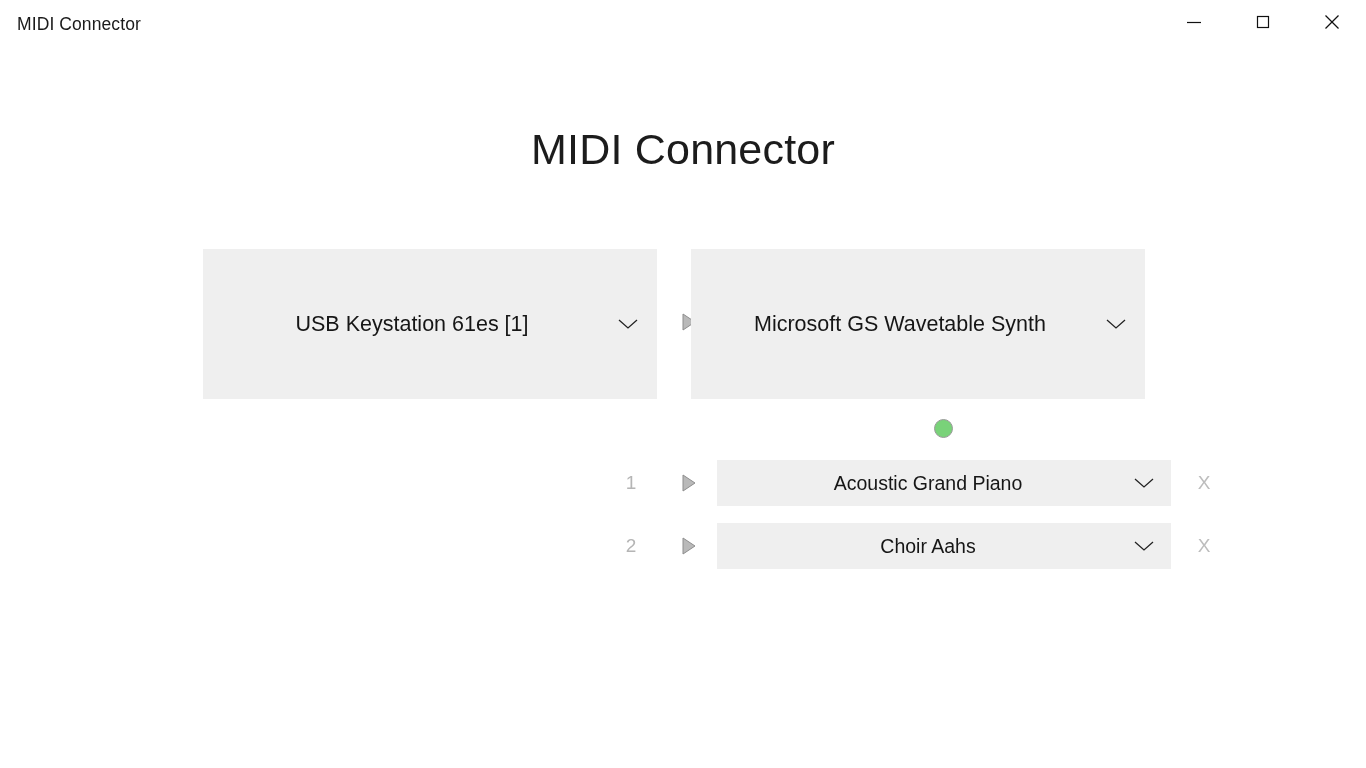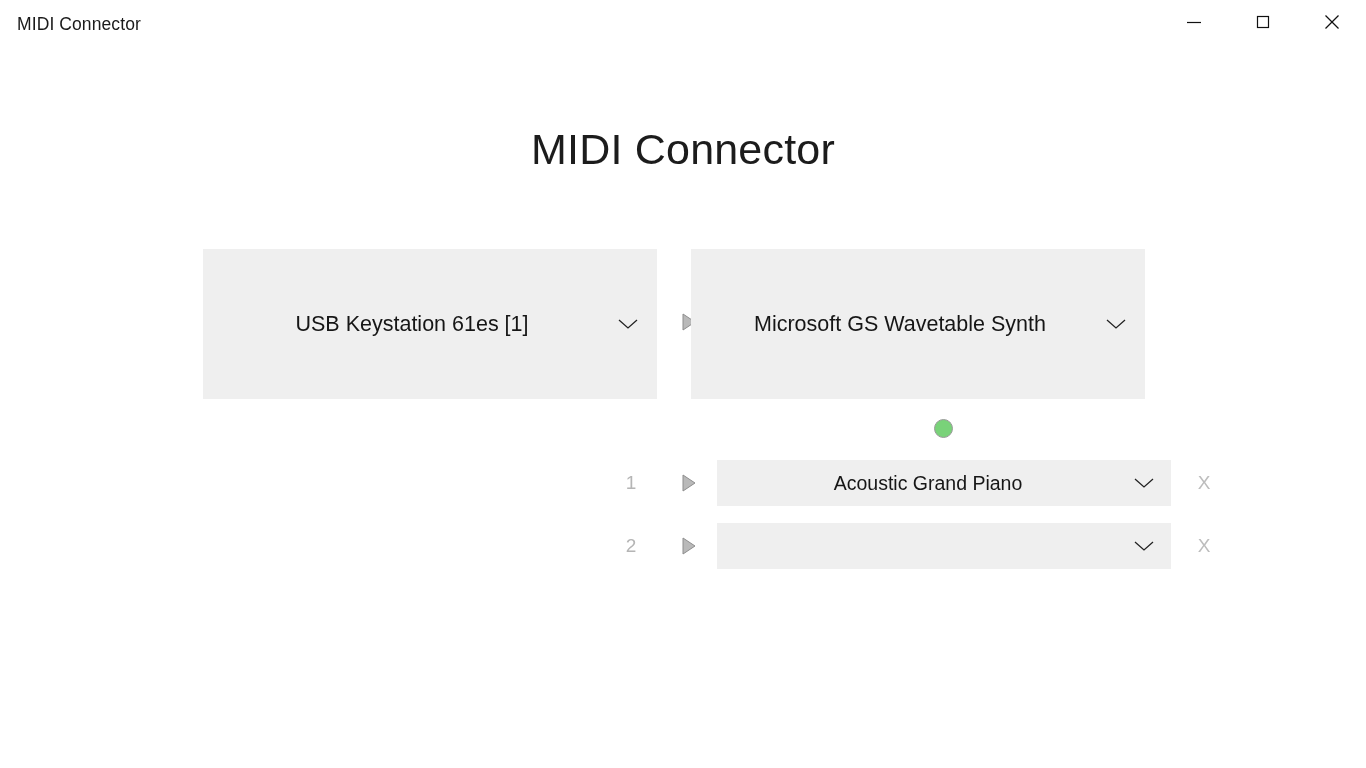--- a/index.html
+++ b/index.html
@@ -318,20 +318,21 @@
     </div>
 
     <div class="channel-row">
       <span class="ch-number">2</span>
       <span class="ch-arrow">
         <svg width="18" height="20" viewBox="0 0 18 20">
           <polygon points="3,2 15,10 3,18" fill="#b9b9b9" stroke="#8e8e8e" stroke-width="1"></polygon>
         </svg>
       </span>
       <div class="ch-select">
+        <span class="ch-label">Choir Aahs</span>
         <span class="chev">
           <svg width="22" height="14" viewBox="0 0 22 14">
             <polyline points="2,3 11,11 20,3" fill="none" stroke="#222222" stroke-width="1.3"></polyline>
           </svg>
         </span>
       </div>
       <span class="ch-remove">X</span>
     </div>
 
   </div>

